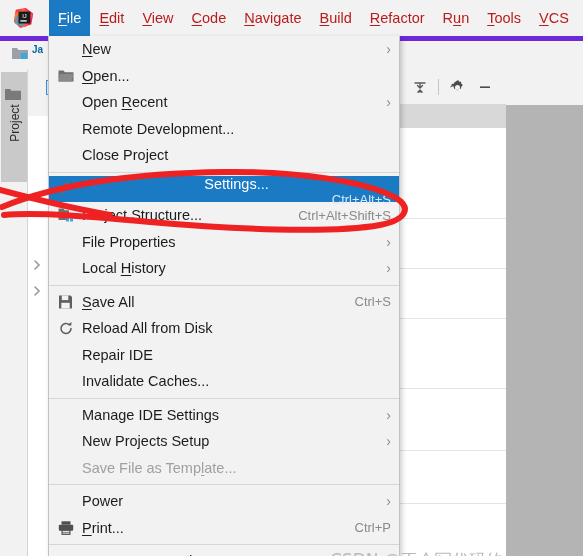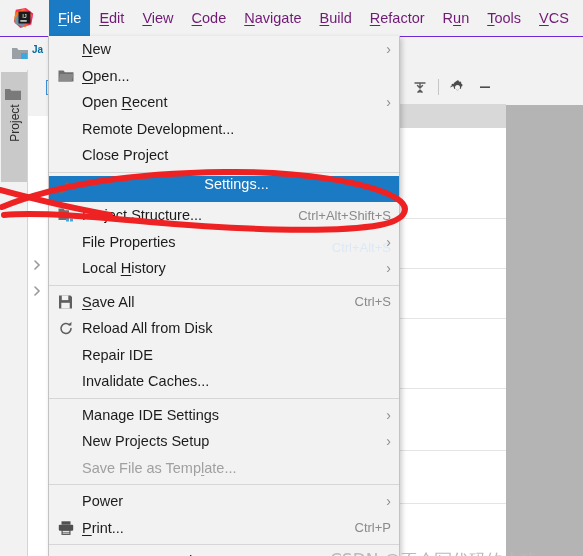--- a/index.html
+++ b/index.html
@@ -168,35 +168,35 @@
   }
 
   
   .menubar {
     position: absolute;
     left: 0; top: 0;
     width: 583px; height: 36px;
     background: #f2f2f2;
     display: flex;
     align-items: center;
-    border-bottom: 1px solid #6d28d9;
+    border-bottom: 5px solid #6d28d9;
   }
   .ij-logo {
     width: 22px; height: 22px;
     margin-left: 13px;
     margin-right: 14px;
     flex: 0 0 auto;
   }
   .menu-item {
     height: 36px;
     padding: 0 9px;
     display: flex;
     align-items: center;
     font-size: 14.5px;
-    color: #701a75;
+    color: #b91c1c;
     white-space: nowrap;
   }
   .menu-item.active {
     background: #1a7bc4;
     color: #ffffff;
   }
   .menu-item u {
     text-decoration: underline;
     text-underline-offset: 2px;
   }
@@ -216,21 +216,20 @@
   .mrow {
     position: relative;
     height: 26.5px;
     display: flex;
     align-items: center;
     font-size: 14.5px;
     color: #1c1c1c;
     padding-left: 33px;
     padding-right: 8px;
     box-sizing: border-box;
-    gap: 48px;
   }
   .mrow.sel {
     background: #1a7bc4;
     color: #ffffff;
     flex-direction: column;
   }
   .mrow.dim { color: #a0a0a0; }
   .mrow .label {
     white-space: nowrap;
   }

